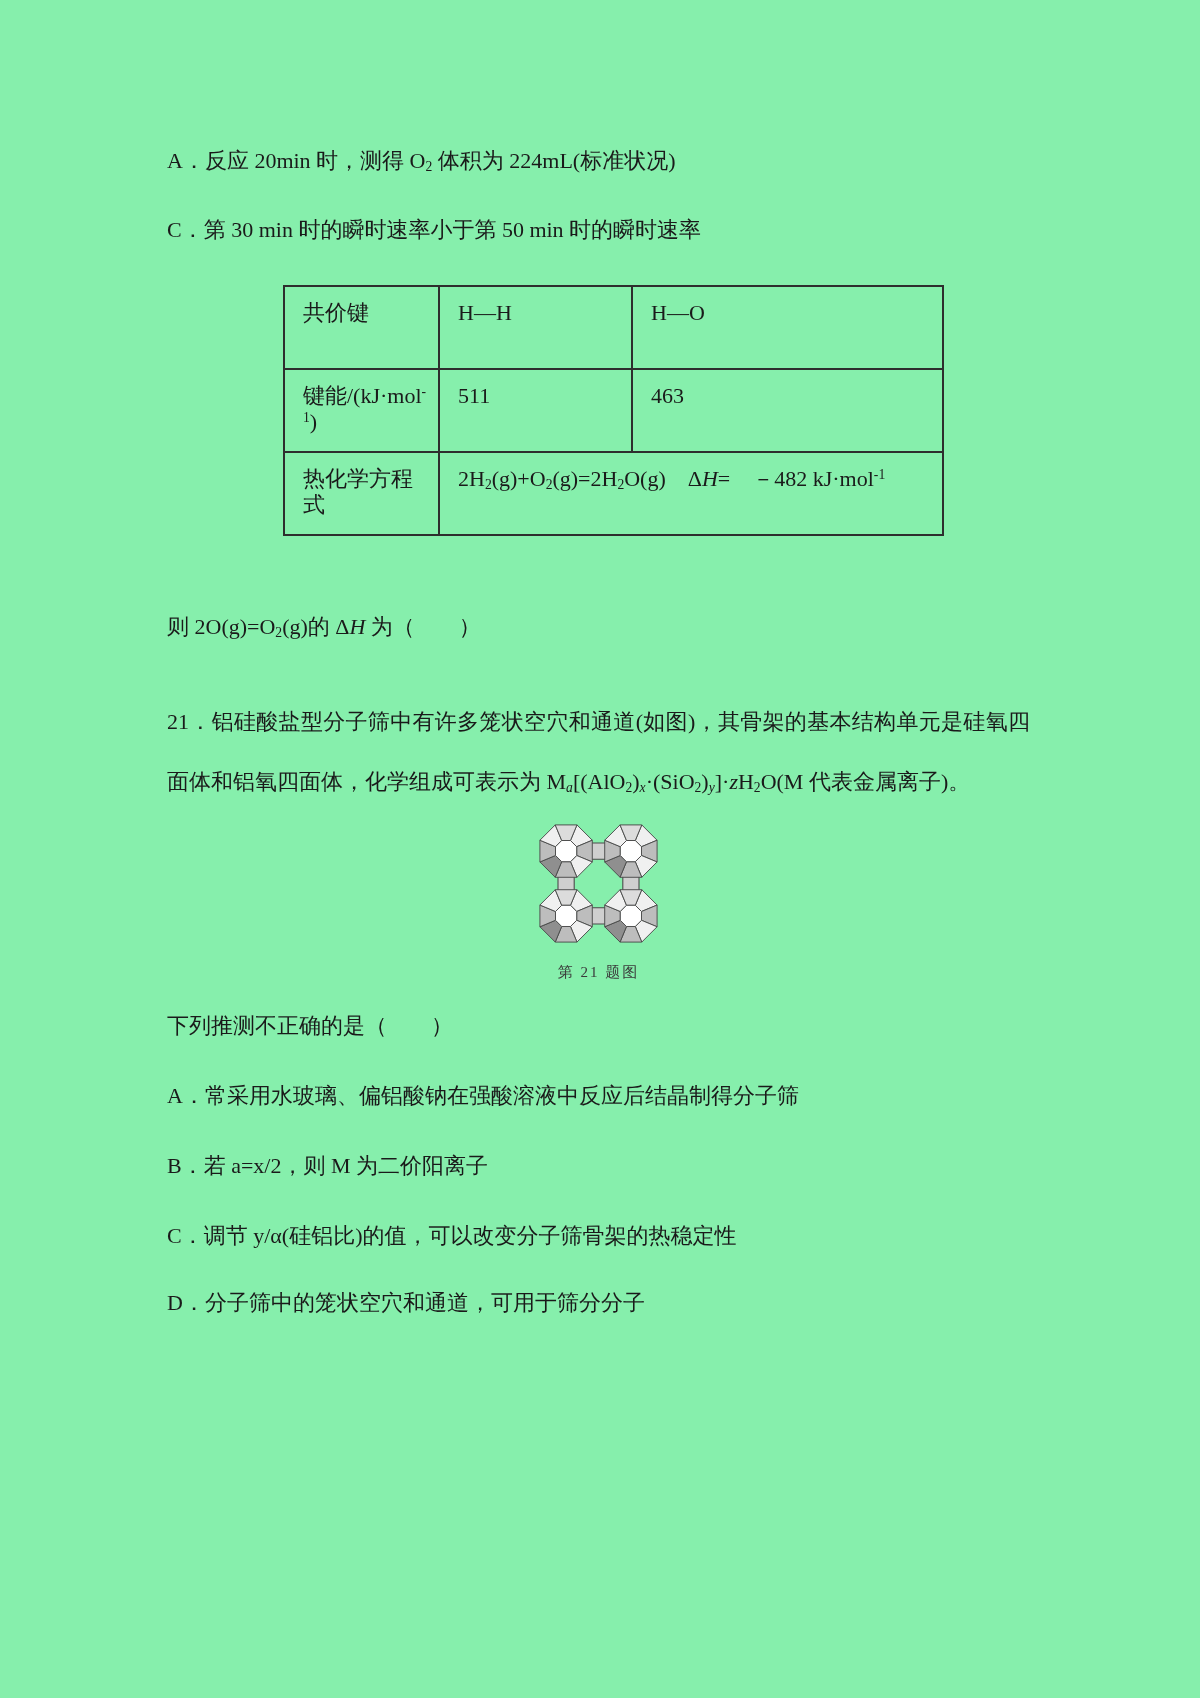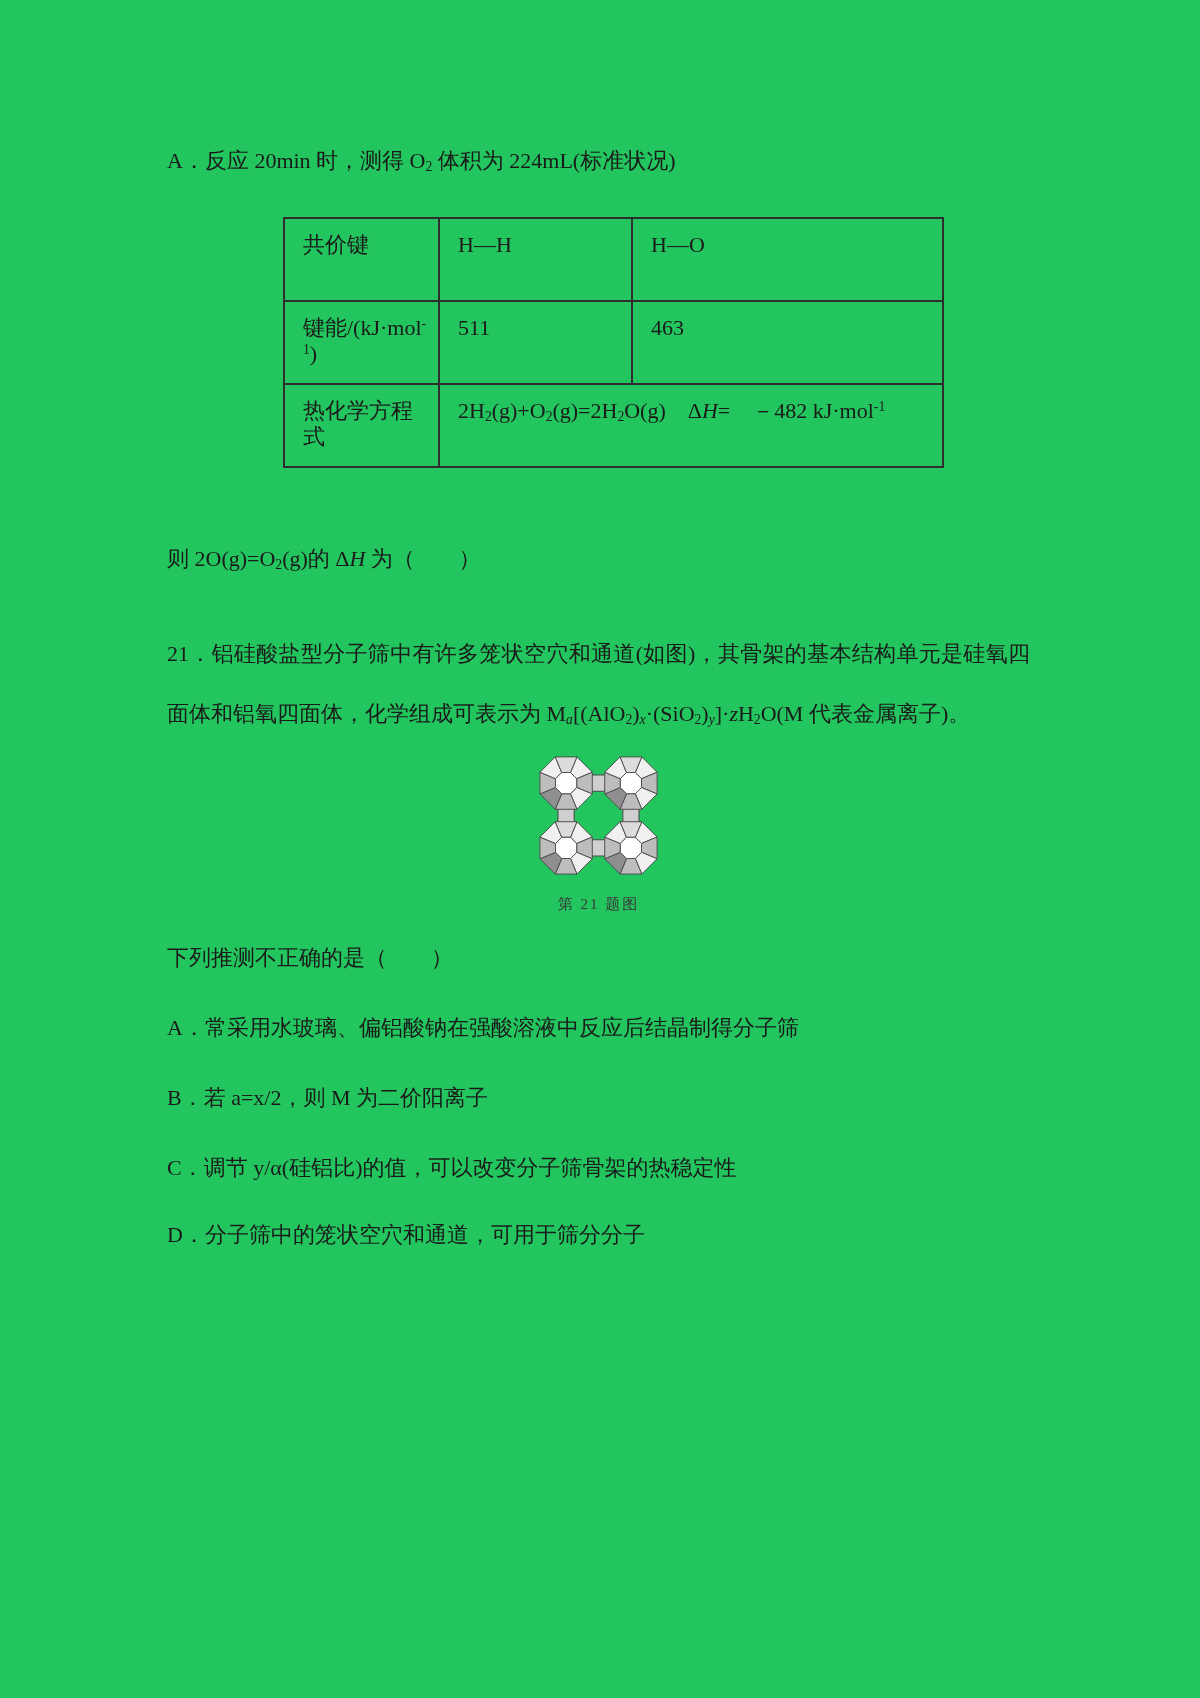--- a/index.html
+++ b/index.html
@@ -1,19 +1,19 @@
 <!DOCTYPE html>
 <html lang="zh"><head>
 <meta charset="utf-8">
 <style>
   html,body{margin:0;padding:0;background:#ffffff;}
   .page{
     position:relative;
     width:1200px;height:1698px;
-    background:#22c55e;
+    background:#86efac;
     overflow:hidden;
     font-family:"Liberation Serif","DejaVu Serif",serif;
     color:#1a1a1a;
   }
   .content{
     box-sizing:border-box;
     width:1200px;
     padding:148px 170px 0 167px;
   }
   .line{
@@ -78,20 +78,21 @@
     margin-top:4px;
   }
 </style>
 </head>
 <body>
 
 <div class="page">
   <div class="content">
 
     <p class="line">A．反应 20min 时，测得 O<sub>2</sub> 体积为 224mL(标准状况)</p>
+    <p class="line mb42">C．第 30 min 时的瞬时速率小于第 50 min 时的瞬时速率</p>
 
 
     <table class="bond-table">
       <tbody>
         <tr>
           <td class="col1">共价键</td>
           <td class="col2">H—H</td>
           <td class="col3">H—O</td>
         </tr>
         <tr>

